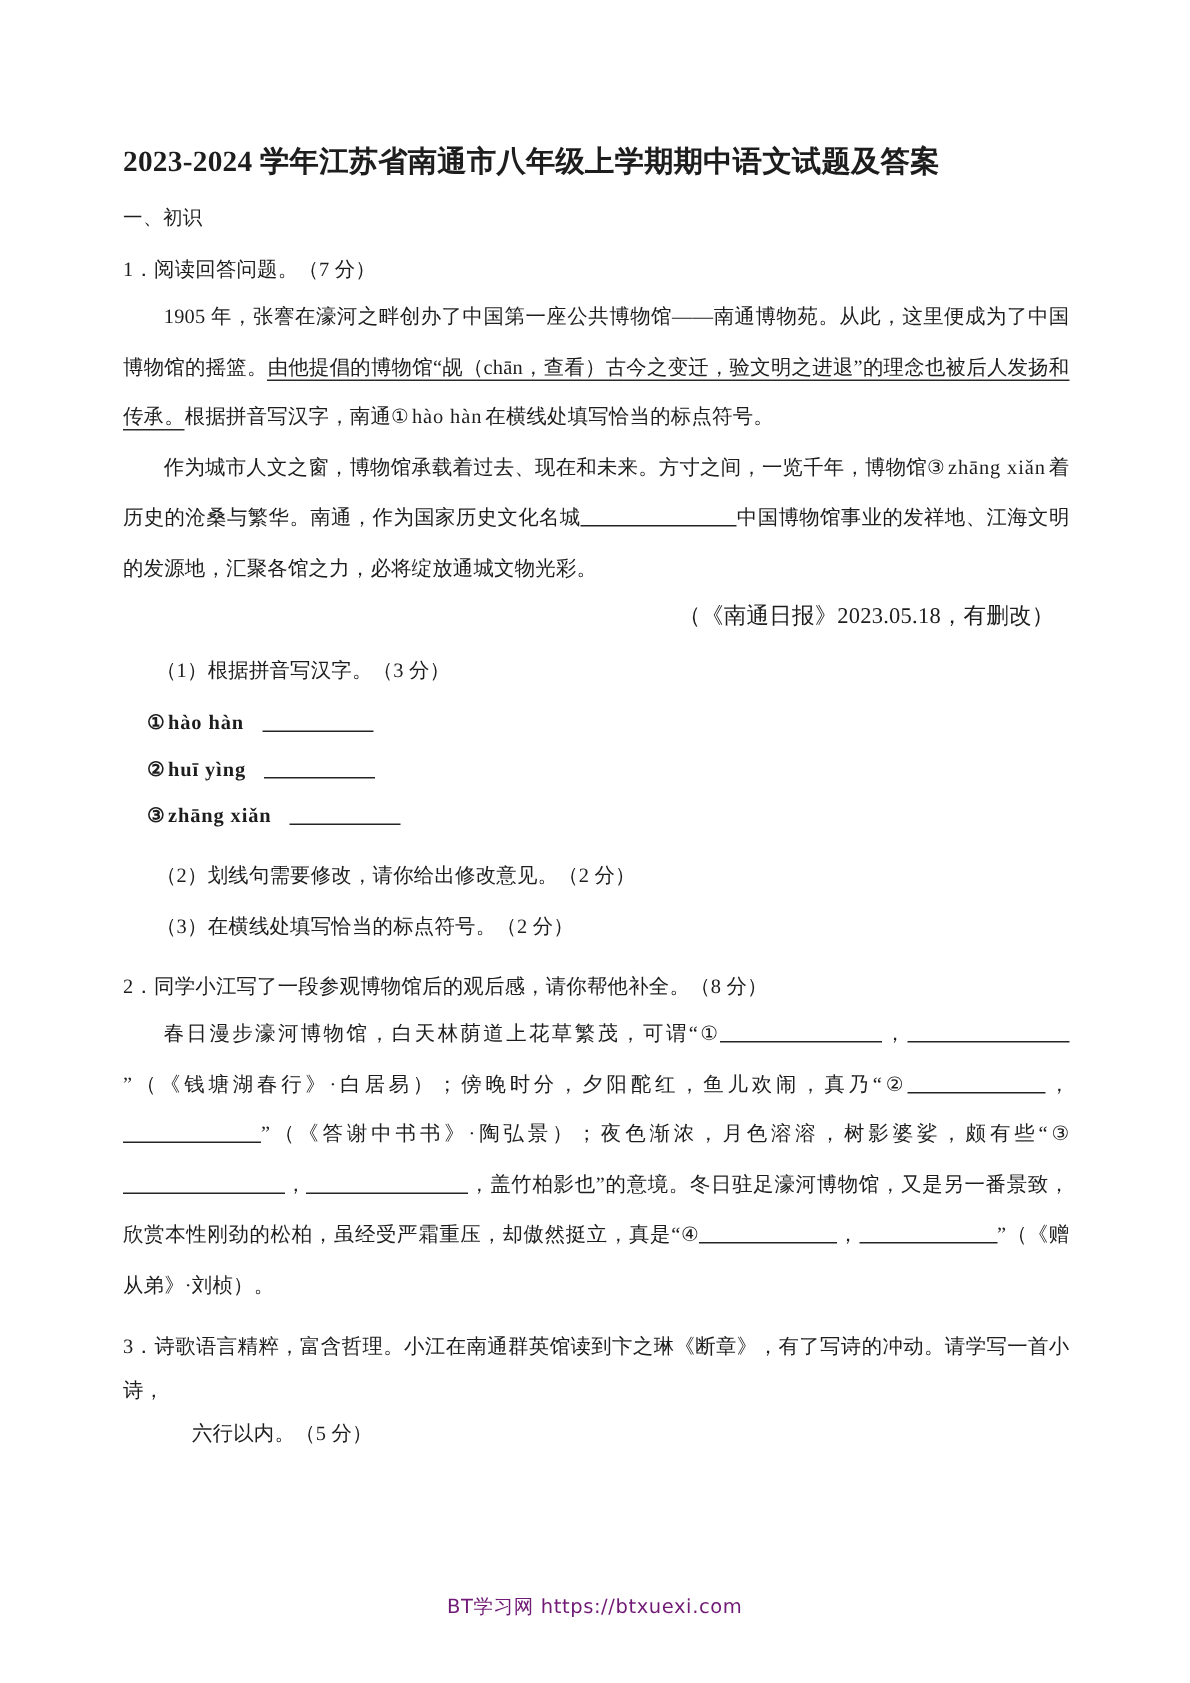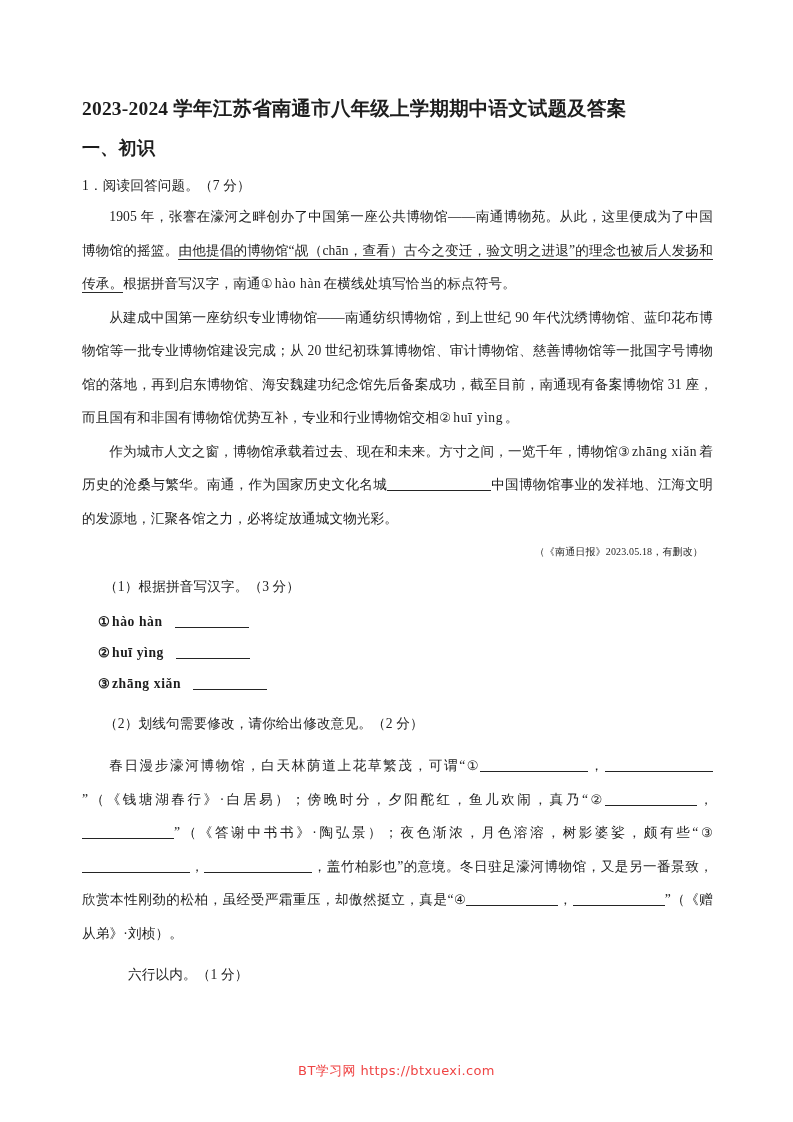--- a/index.html
+++ b/index.html
@@ -31,22 +31,22 @@
     font-size: 19.5px;
     font-weight: bold;
     letter-spacing: 0.2px;
     line-height: 1.35;
     margin: 0 0 14px 0;
     white-space: nowrap;
   }
 
   
   .section-heading {
-    font-size: 18px;
-    font-weight: bold;
+    font-size: 13px;
+    font-weight: normal;
     margin: 0 0 11px 0;
     letter-spacing: 0.3px;
   }
 
   
   .q-line {
     font-size: 13.6px;
     line-height: 29px;
     margin: 0;
     text-align: justify;
@@ -58,21 +58,21 @@
     font-size: 13.6px;
     line-height: 33.5px;
     margin: 0;
     text-indent: 2em;
     text-align: justify;
     text-justify: inter-ideograph;
     letter-spacing: 0.15px;
   }
 
   .source-line {
-    font-size: 10px;
+    font-size: 15px;
     line-height: 33px;
     margin: 0;
     text-align: right;
     padding-right: 10px;
     letter-spacing: 0.15px;
   }
 
   .sub-q {
     font-size: 13.6px;
     line-height: 30px;
@@ -131,63 +131,65 @@
 
   
   .watermark {
     position: absolute;
     left: 0;
     top: 1062px;
     width: 793px;
     text-align: center;
     font-family: "DejaVu Sans", "Liberation Sans", sans-serif;
     font-size: 13px;
-    color: #ef4444;
+    color: #701a75;
     letter-spacing: 0.4px;
   }
 
   .spacer-sm { height: 6px; }
   .spacer-md { height: 10px; }
 </style>
 </head>
 <body>
 
 <div class="page">
 
   <h1 class="doc-title">2023-2024 学年江苏省南通市八年级上学期期中语文试题及答案</h1>
 
   <div class="section-heading">一、初识</div>
 
   <p class="q-line">1．阅读回答问题。（7 分）</p>
 
   <p class="body-para"><span>1905 年，张謇在濠河之畔创办了中国第一座公共博物馆——南通博物苑。从此，这里便成为了中国博物馆的摇篮。</span><span class="ul-sentence">由他提倡的博物馆“觇（chān，查看）古今之变迁，验文明之进退”的理念也被后人发扬和传承。</span><span>根据拼音写汉字，南通</span><span class="circ">①</span><span class="py">hào hàn</span><span>在横线处填写恰当的标点符号。</span></p>
 
-  <p class="body-para"><span>从建成中国第一座纺织专业博物馆——南通纺织博物馆，到上世纪 90 年代沈绣博物馆、蓝印花布博物馆等一批专业博物馆建设完成；从 20 世纪初珠算博物馆、审计博物馆、慈善博物馆等一批国字号博物馆的落地，再到启东博物馆、海安魏建功纪念馆先后备案成功，截至目前，南通现有备案博物馆 31 座，而且国有和非国有博物馆优势互补，专业和行业博物馆交相</span><span class="circ">②</span><span class="py">huī yìng</span><span>。</span></p>
 
   <p class="body-para"><span>作为城市人文之窗，博物馆承载着过去、现在和未来。方寸之间，一览千年，博物馆</span><span class="circ">③</span><span class="py">zhāng xiǎn</span><span>着历史的沧桑与繁华。南通，作为国家历史文化名城</span><span class="blank w-punct"></span><span>中国博物馆事业的发祥地、江海文明的发源地，汇聚各馆之力，必将绽放通城文物光彩。</span></p>
 
   <p class="source-line">（《南通日报》2023.05.18，有删改）</p>
 
   <p class="sub-q">（1）根据拼音写汉字。（3 分）</p>
 
   <p class="pinyin-item"><span class="circ">①</span><span class="py">hào hàn</span><span class="blank-lead"></span><span class="blank w-med"></span></p>
 
   <p class="pinyin-item"><span class="circ">②</span><span class="py">huī yìng</span><span class="blank-lead"></span><span class="blank w-med"></span></p>
 
   <p class="pinyin-item"><span class="circ">③</span><span class="py">zhāng xiǎn</span><span class="blank-lead"></span><span class="blank w-med"></span></p>
 
   <div class="spacer-sm"></div>
 
   <p class="sub-q">（2）划线句需要修改，请你给出修改意见。（2 分）</p>
 
+  <p class="sub-q">（3）在横线处填写恰当的标点符号。（2 分）</p>
 
   <div class="spacer-sm"></div>
 
+  <p class="q-line">2．同学小江写了一段参观博物馆后的观后感，请你帮他补全。（8 分）</p>
 
   <p class="body-para"><span>春日漫步濠河博物馆，白天林荫道上花草繁茂，可谓“</span><span class="circ">①</span><span class="blank w-xlong"></span><span>，</span><span class="blank w-xlong"></span><span>”（《钱塘湖春行》·白居易）；傍晚时分，夕阳酡红，鱼儿欢闹，真乃“</span><span class="circ">②</span><span class="blank w-long"></span><span>，</span><span class="blank w-long"></span><span>”（《答谢中书书》·陶弘景）；夜色渐浓，月色溶溶，树影婆娑，颇有些“</span><span class="circ">③</span><span class="blank w-xlong"></span><span>，</span><span class="blank w-xlong"></span><span>，盖竹柏影也”的意境。冬日驻足濠河博物馆，又是另一番景致，欣赏本性刚劲的松柏，虽经受严霜重压，却傲然挺立，真是“</span><span class="circ">④</span><span class="blank w-long"></span><span>，</span><span class="blank w-long"></span><span>”（《赠从弟》·刘桢）。</span></p>
 
   <div class="spacer-md"></div>
 
-  <p class="q-cont">六行以内。（1 分）</p>
+  <p class="q-line">3．诗歌语言精粹，富含哲理。小江在南通群英馆读到卞之琳《断章》，有了写诗的冲动。请学写一首小诗，</p>
+  <p class="q-cont">六行以内。（5 分）</p>
 
 </div>
 
 <div class="watermark">BT学习网 https://btxuexi.com</div>
 
 </body></html>

